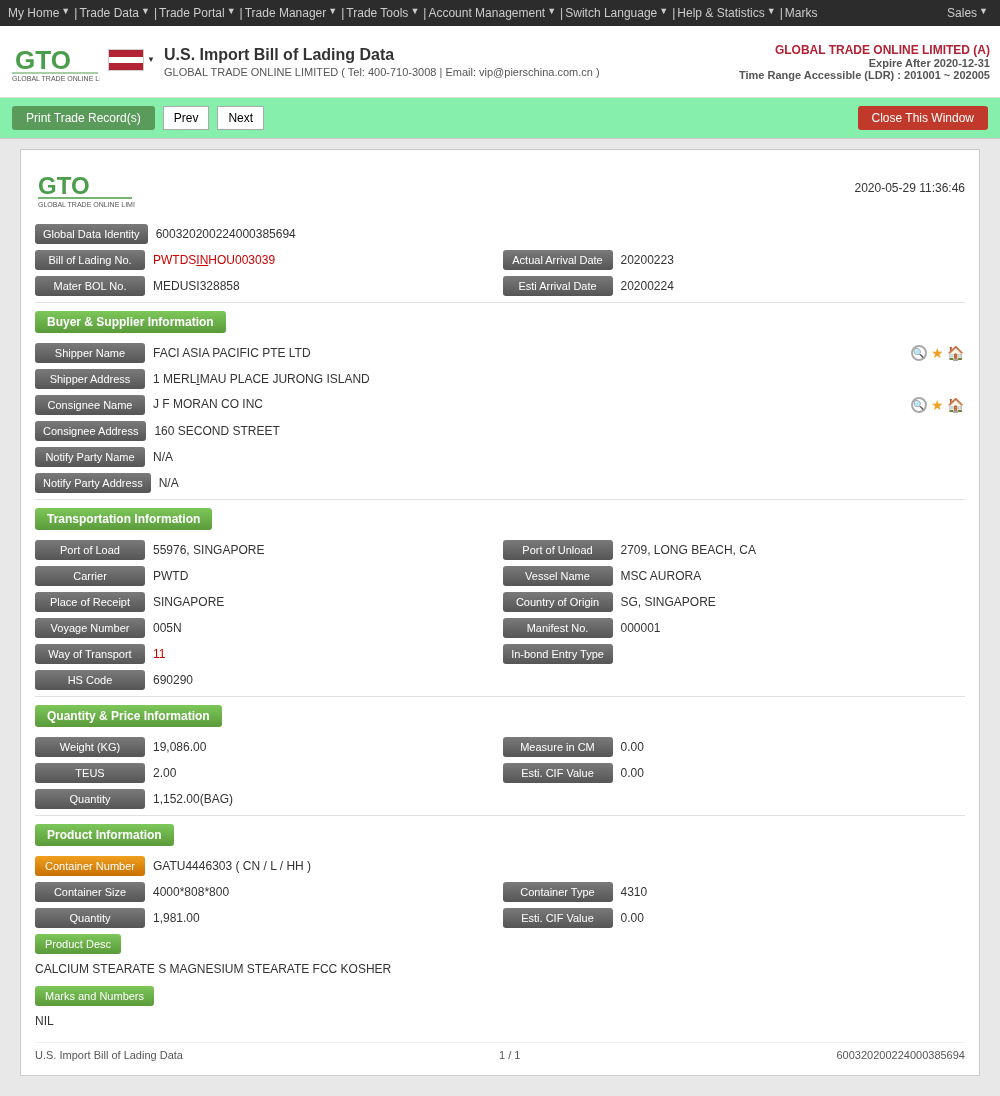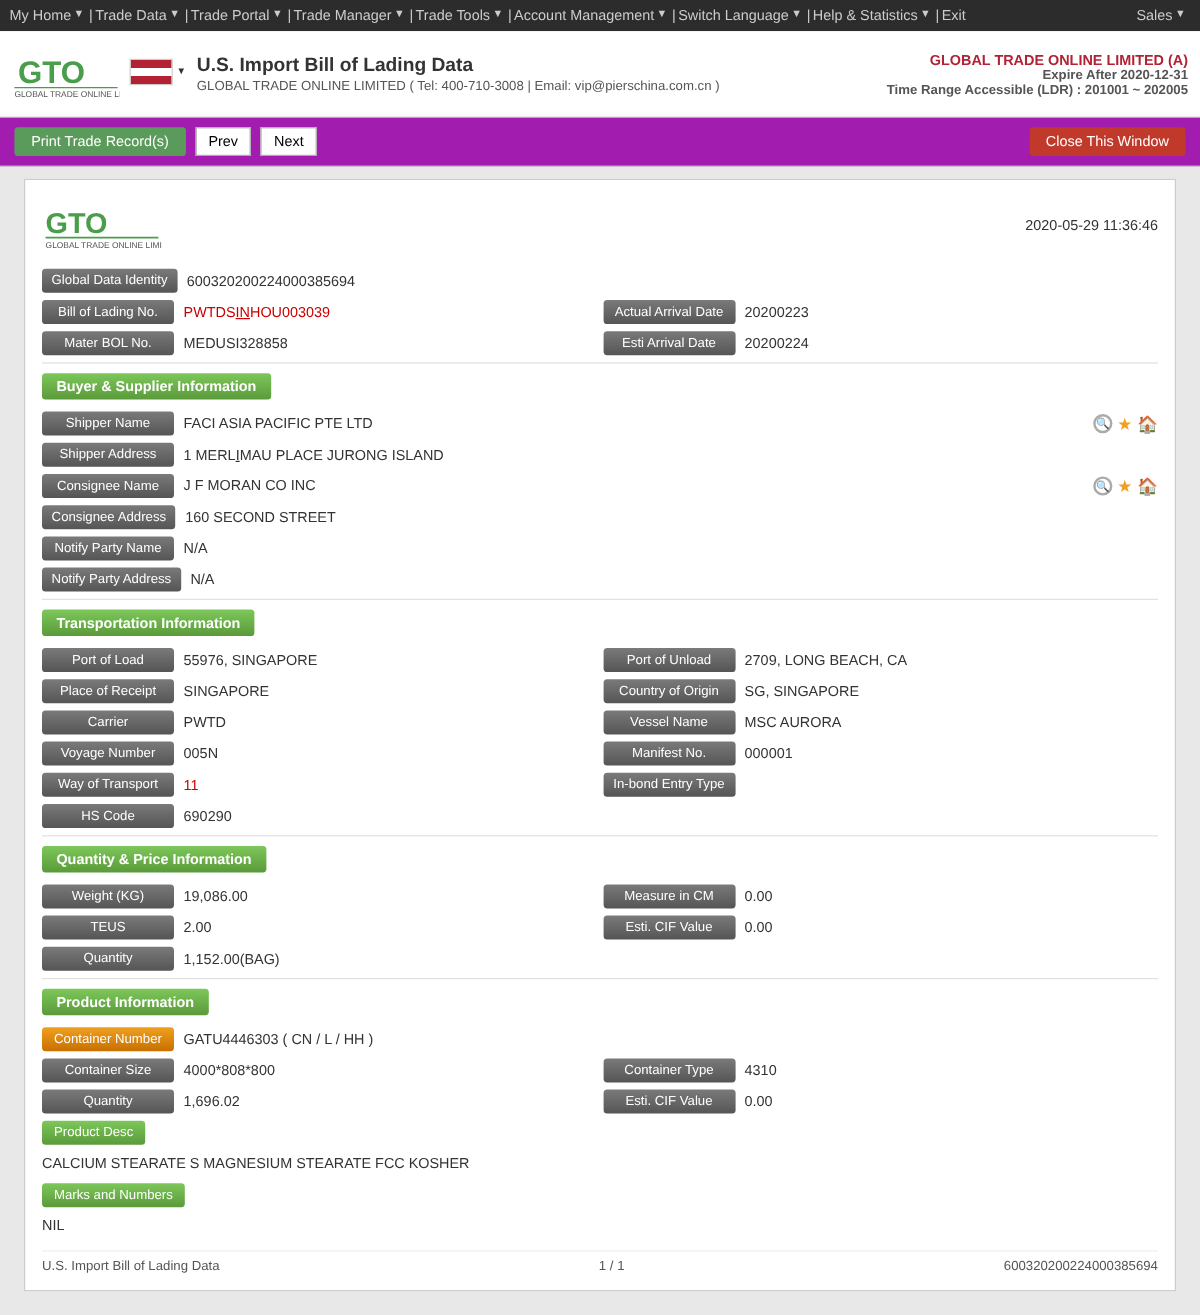--- a/index.html
+++ b/index.html
@@ -20,21 +20,21 @@
     .flag-btn { width: 36px; height: 22px; background: linear-gradient(to bottom, #b22234 33%, #fff 33%, #fff 67%, #b22234 67%); border: 1px solid #ccc; cursor: pointer; position: relative; display: inline-block; }
     .flag-btn::after { content: '▼'; font-size: 8px; position: absolute; right: -12px; top: 5px; color: #333; }
     .header-title-area { margin-left: 12px; }
     .header-title { font-size: 16px; font-weight: bold; color: #333; }
     .header-subtitle { font-size: 11px; color: #555; margin-top: 2px; }
     .header-right { margin-left: auto; text-align: right; }
     .company-link { color: #b22234; font-size: 12px; font-weight: bold; text-decoration: none; }
     .expire-info { font-size: 11px; color: #555; font-weight: bold; }
 
     
-    .toolbar { background: #a21caf; padding: 8px 12px; display: flex; align-items: center; border-bottom: 1px solid #ccc; }
+    .toolbar { background: #86efac; padding: 8px 12px; display: flex; align-items: center; border-bottom: 1px solid #ccc; }
     .btn-print { background: #5a9a5a; color: #fff; border: none; padding: 5px 14px; cursor: pointer; border-radius: 3px; font-size: 12px; }
     .btn-nav { background: #fff; border: 1px solid #aaa; padding: 4px 10px; cursor: pointer; font-size: 12px; margin-left: 8px; }
     .btn-close { background: #c0392b; color: #fff; border: none; padding: 5px 14px; cursor: pointer; border-radius: 3px; font-size: 12px; margin-left: auto; }
 
     
     .main-content { background: #e8e8e8; padding: 10px 20px; }
     .record-card { background: #fff; border: 1px solid #ccc; padding: 14px; margin-bottom: 10px; }
 
     
     .card-header { display: flex; align-items: center; justify-content: space-between; margin-bottom: 12px; }
@@ -87,21 +87,21 @@
   <span class="nav-item">Trade Manager <span class="arrow">▼</span></span>
   <span> | </span>
   <span class="nav-item">Trade Tools <span class="arrow">▼</span></span>
   <span> | </span>
   <span class="nav-item">Account Management <span class="arrow">▼</span></span>
   <span> | </span>
   <span class="nav-item">Switch Language <span class="arrow">▼</span></span>
   <span> | </span>
   <span class="nav-item">Help &amp; Statistics <span class="arrow">▼</span></span>
   <span> | </span>
-  <span class="nav-item">Exit</span>
+  <span class="nav-item">Marks</span>
   <span class="sales-right nav-item">Sales <span class="arrow">▼</span></span>
 </div>
 
 <div class="header">
   <div class="logo-area">
     <div class="logo-box">
       <svg width="90" height="50" viewBox="0 0 90 50">
         <text x="5" y="32" font-size="26" font-weight="bold" fill="#4a9d4a" font-family="Arial">GTO</text>
         <text x="2" y="44" font-size="7" fill="#555" font-family="Arial">GLOBAL TRADE ONLINE LIMITED</text>
         <line x1="2" y1="36" x2="88" y2="36" stroke="#4a9d4a" stroke-width="1"></line>
@@ -243,44 +243,44 @@
         </div>
         <div class="col">
           <div class="field-label">Port of Unload</div>
           <div class="field-value">2709, LONG BEACH, CA</div>
         </div>
       </div>
 
       
       <div class="two-col">
         <div class="col">
+          <div class="field-label">Carrier</div>
+          <div class="field-value">PWTD</div>
+        </div>
+        <div class="col">
+          <div class="field-label">Vessel Name</div>
+          <div class="field-value">MSC AURORA</div>
+        </div>
+      </div>
+
+      
+      <div class="two-col">
+        <div class="col">
           <div class="field-label">Place of Receipt</div>
           <div class="field-value">SINGAPORE</div>
         </div>
         <div class="col">
           <div class="field-label">Country of Origin</div>
           <div class="field-value">SG, SINGAPORE</div>
         </div>
       </div>
 
       
       <div class="two-col">
         <div class="col">
-          <div class="field-label">Carrier</div>
-          <div class="field-value">PWTD</div>
-        </div>
-        <div class="col">
-          <div class="field-label">Vessel Name</div>
-          <div class="field-value">MSC AURORA</div>
-        </div>
-      </div>
-
-      
-      <div class="two-col">
-        <div class="col">
           <div class="field-label">Voyage Number</div>
           <div class="field-value">005N</div>
         </div>
         <div class="col">
           <div class="field-label">Manifest No.</div>
           <div class="field-value">000001</div>
         </div>
       </div>
 
       
@@ -358,21 +358,21 @@
         <div class="col">
           <div class="field-label">Container Type</div>
           <div class="field-value">4310</div>
         </div>
       </div>
 
       
       <div class="two-col">
         <div class="col">
           <div class="field-label">Quantity</div>
-          <div class="field-value">1,696.02</div>
+          <div class="field-value">1,981.00</div>
         </div>
         <div class="col">
           <div class="field-label">Esti. CIF Value</div>
           <div class="field-value">0.00</div>
         </div>
       </div>
 
       
       <div style="margin-bottom:6px;">
         <div class="product-desc-label">Product Desc</div>

